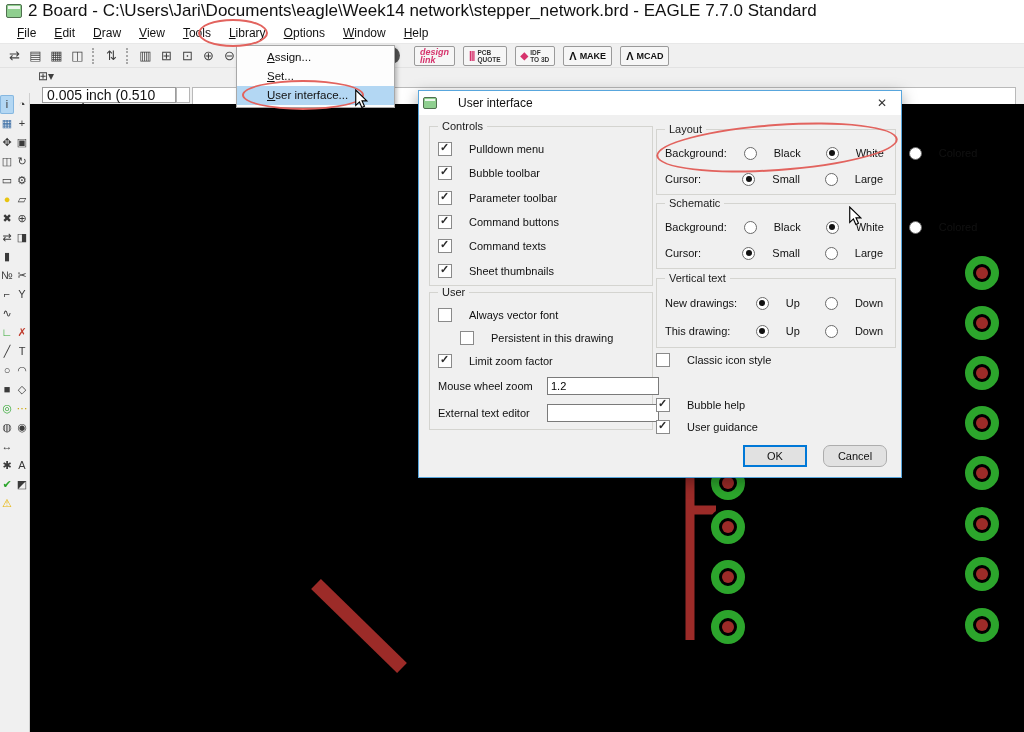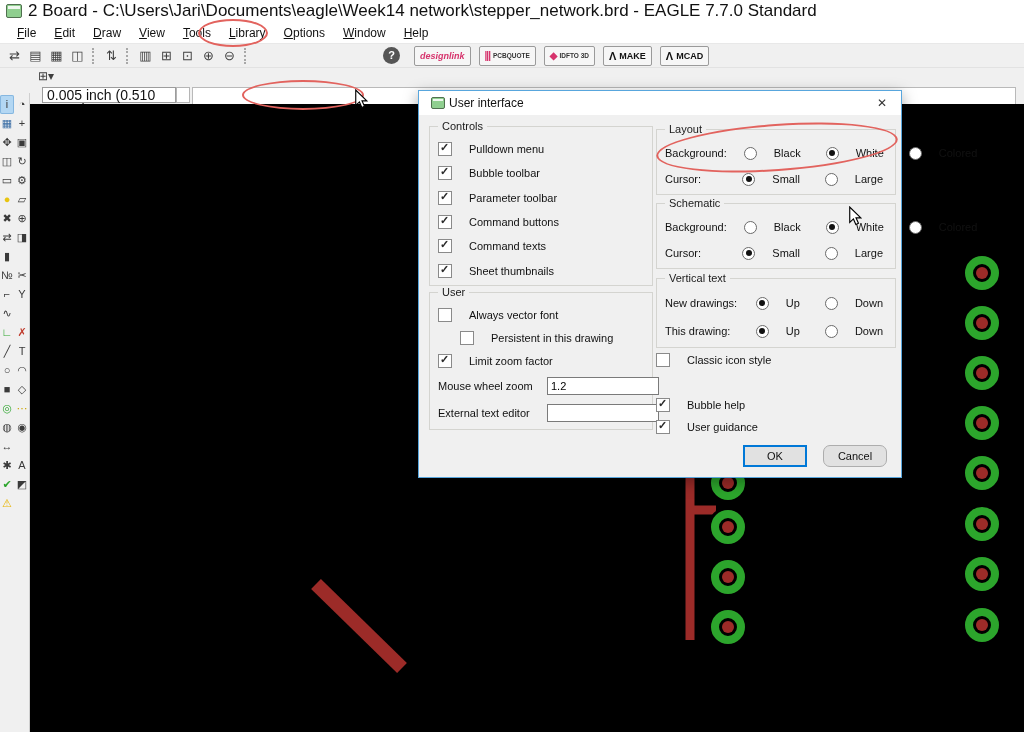--- a/index.html
+++ b/index.html
@@ -22,21 +22,21 @@
 
   #toolbar{position:absolute;left:0;top:44px;width:1024px;height:24px;background:#f0f0f0;
            border-bottom:1px solid #e2e2e2;display:flex;align-items:center;padding-left:4px;box-sizing:border-box;}
   .grip{width:3px;height:16px;margin:0 4px;border-left:2px dotted #a8a8a8;}
   .icon-btn{width:21px;height:20px;line-height:20px;text-align:center;color:#3e3e3e;font-size:13px;}
   .help-btn{width:17px;height:17px;border-radius:50%;background:#555;color:#fff;font-size:11px;font-weight:bold;
             line-height:17px;text-align:center;margin:0 6px;}
   .help-btn::before{content:"?";}
   .brand-btn{height:20px;border:1px solid #9a9a9a;border-radius:2px;background:#f6f6f6;margin-left:8px;
              display:flex;align-items:center;justify-content:center;gap:3px;padding:0 5px;box-sizing:border-box;}
-  .brand-lines{display:flex;flex-direction:row;line-height:7px;font-size:6.5px;color:#333;font-weight:bold;}
+  .brand-lines{display:flex;flex-direction:column;line-height:7px;font-size:6.5px;color:#333;font-weight:bold;}
   .brand-pink{color:#d6336c;font-style:italic;font-weight:bold;font-size:9px;line-height:8px;}
   .brand-icon-pink{color:#d6336c;font-weight:bold;font-size:10px;letter-spacing:-1px;}
   .adsk{font-weight:bold;font-size:11px;color:#111;}
   .brand-big{font-size:9px;font-weight:bold;color:#111;}
 
   #gridrow{position:absolute;left:30px;top:68px;width:994px;height:18px;background:#f0f0f0;}
   #grid-btn{position:absolute;left:6px;top:0px;width:20px;height:17px;line-height:17px;text-align:center;color:#3e3e3e;font-size:12px;}
 
   #paramrow{position:absolute;left:30px;top:86px;width:994px;height:18px;background:#f0f0f0;}
   #coordbox{position:absolute;left:12px;top:1px;width:128px;height:14px;background:#fff;border:1px solid #9c9c9c;
@@ -58,21 +58,21 @@
   #popup{position:absolute;left:236px;top:45px;width:157px;background:#fdfdfd;border:1px solid #a8a8a8;
          box-shadow:2px 2px 4px rgba(0,0,0,.25);padding:2px 0;z-index:40;font-size:11.5px;color:#111;}
   .popup-item{height:19px;line-height:19px;padding-left:30px;}
   .popup-item.hl{background:var(--hl);}
   .popup-item u{text-decoration:underline;}
 
   
   #dialog{position:absolute;left:418px;top:90px;width:484px;height:388px;background:#f0f0f0;
           border:1px solid #58a6dd;box-shadow:0 4px 14px rgba(0,0,0,.35);z-index:30;box-sizing:border-box;font-size:11px;color:#111;}
   #dlg-title{position:absolute;left:0;top:0;right:0;height:24px;background:#ffffff;display:flex;align-items:center;
-             padding-left:12px;gap:4px;box-sizing:border-box;font-size:12px;}
+             padding-left:4px;gap:21px;box-sizing:border-box;font-size:12px;}
   .dlgicon{width:12px;height:10px;background:#8fcf8f;border:1px solid#50704f;border-radius:2px;position:relative;}
   .dlgicon::after{content:"";position:absolute;left:1px;right:1px;top:1px;height:2px;background:#eef7ee;}
   #dlg-close{position:absolute;right:10px;top:3px;width:18px;height:18px;text-align:center;line-height:18px;color:#333;font-size:12px;}
   #dlg-close::before{content:"✕";}
 
   .group{position:absolute;border:1px solid #d4d4d0;}
   .group-label{position:absolute;top:-7px;left:8px;background:#f0f0f0;padding:0 4px;font-size:11px;color:#1a1a1a;}
   .gbody{position:absolute;left:8px;right:4px;top:10px;bottom:2px;display:flex;flex-direction:column;justify-content:space-around;}
 
   .row{display:flex;align-items:center;gap:17px;font-size:11px;color:#111;}
@@ -307,20 +307,25 @@
         <circle cx="728" cy="527" r="6" fill="#9c2b28"></circle>
         <circle cx="728" cy="577" r="20" fill="#000"></circle>
         <circle cx="728" cy="577" r="13" fill="none" stroke="#2ca52c" stroke-width="8"></circle>
         <circle cx="728" cy="577" r="6" fill="#9c2b28"></circle>
         <circle cx="728" cy="627" r="20" fill="#000"></circle>
         <circle cx="728" cy="627" r="13" fill="none" stroke="#2ca52c" stroke-width="8"></circle>
         <circle cx="728" cy="627" r="6" fill="#9c2b28"></circle>
       </g>
 </svg>
 
+<div id="popup">
+      <div class="popup-item"><u>A</u>ssign...</div>
+      <div class="popup-item"><u>S</u>et...</div>
+      <div class="popup-item hl"><u>U</u>ser interface...</div>
+    </div>
 
 <div id="dialog">
   <div id="dlg-title">
     <span class="dlgicon"></span>
     <span>User interface</span>
   </div>
   <div id="dlg-close"></div>
 
   <div class="group" style="left:10px;top:35px;width:222px;height:158px;">
     <span class="group-label">Controls</span>

